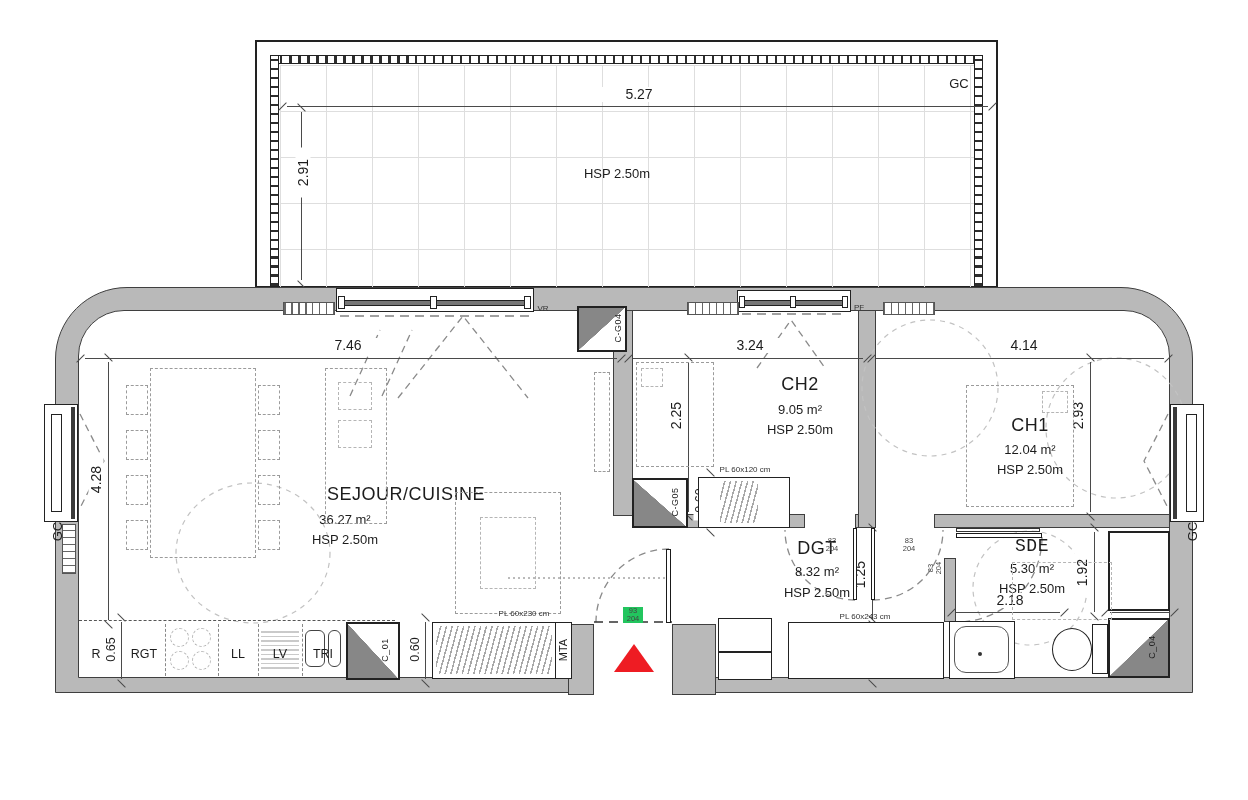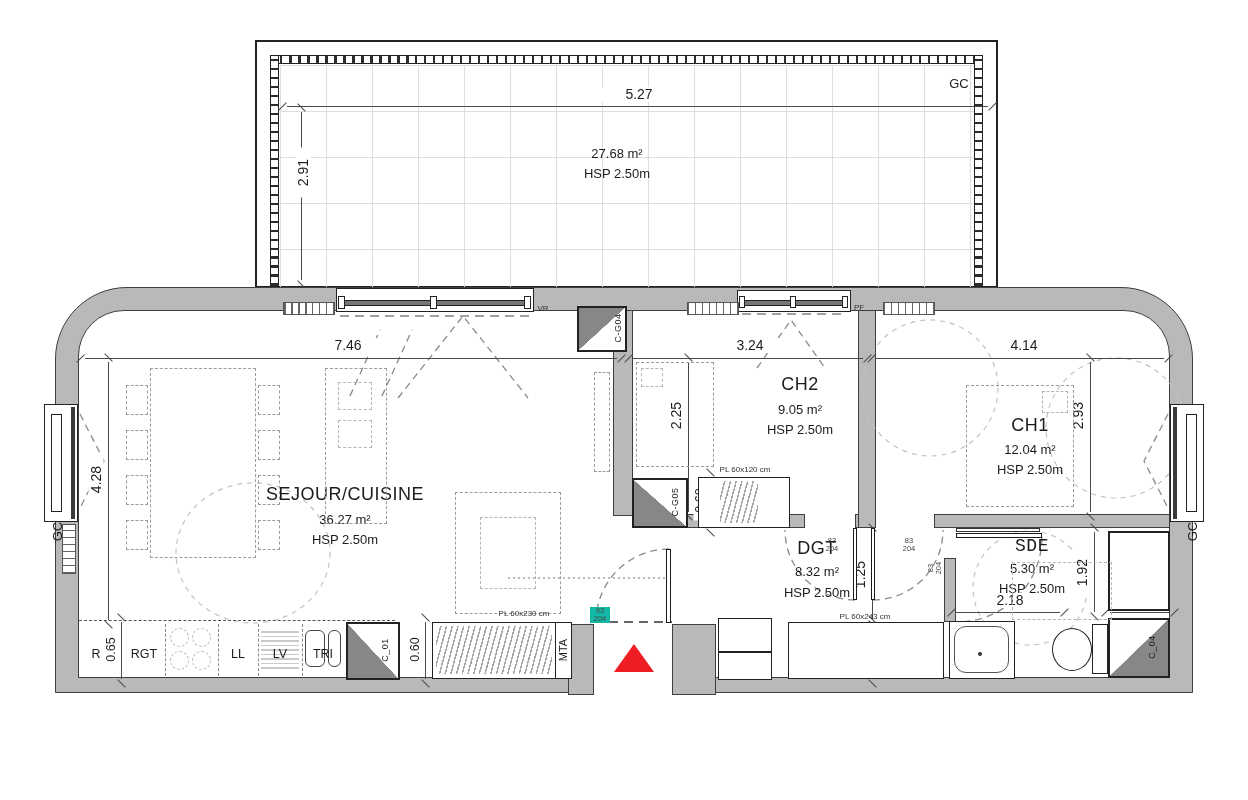--- a/index.html
+++ b/index.html
@@ -46,21 +46,20 @@
 
   <div class="abs" style="left:255px;top:40px;width:743px;height:248px;border:2px solid #222;background:#fff;box-sizing:border-box;"></div>
   <div class="rail-h" style="left:270px;top:55px;width:713px;height:9px;"></div>
   <div class="rail-v" style="left:270px;top:55px;width:9px;height:232px;"></div>
   <div class="rail-v" style="left:974px;top:55px;width:9px;height:232px;"></div>
   <div class="abs" style="left:280px;top:65px;width:694px;height:222px;
        background-image:linear-gradient(#dedede 1px,transparent 1px),linear-gradient(90deg,#dedede 1px,transparent 1px);
        background-size:46px 46px;"></div>
 
   <div class="lbl" style="left:944px;top:76px;width:30px;font-size:13px;">GC</div>
-  <div class="lbl room-sub" style="left:477px;top:146px;width:280px;">27.68 m²</div>
   <div class="lbl room-sub" style="left:477px;top:166px;width:280px;">HSP 2.50m</div>
 
   <div class="dimh" style="left:287px;top:106px;width:701px;height:1px;"></div>
   <div class="lbl dimtxt" style="left:597px;top:87px;width:80px;">5.27</div>
   <div class="dimv" style="left:301px;top:112px;width:1px;height:168px;"></div>
   <div class="lbl dimtxt rot" style="left:278px;top:165px;width:46px;">2.91</div>
 
   <div class="abs" style="left:55px;top:287px;width:1138px;height:406px;background:#b9b9b9;border:1.5px solid #3f3f3f;
               border-radius:72px 72px 0 0;box-sizing:border-box;"></div>
   <div class="abs" style="left:78px;top:310px;width:1092px;height:368px;background:#fff;border:1px solid #3f3f3f;
@@ -127,21 +126,21 @@
   <div class="abs" style="left:1173px;top:407px;width:4px;height:112px;background:#3a3a3a;"></div>
 
   <div class="lbl rot" style="left:39px;top:524px;width:36px;font-size:13px;">GC</div>
   <div class="lbl rot" style="left:1174px;top:524px;width:36px;font-size:13px;">GC</div>
 
   <div class="radiator" style="left:283px;top:302px;width:52px;height:13px;"></div>
   <div class="radiator" style="left:687px;top:302px;width:52px;height:13px;"></div>
   <div class="radiator" style="left:883px;top:302px;width:52px;height:13px;"></div>
   <div class="radiatorV" style="left:62px;top:524px;width:14px;height:50px;"></div>
 
-  <div class="lbl room-name" style="left:205px;top:484px;width:280px;">SEJOUR/CUISINE</div>
+  <div class="lbl room-name" style="left:205px;top:484px;width:280px;text-align:right;">SEJOUR/CUISINE</div>
   <div class="lbl room-sub" style="left:205px;top:512px;width:280px;">36.27 m²</div>
   <div class="lbl room-sub" style="left:205px;top:532px;width:280px;">HSP 2.50m</div>
 
   <div class="lbl room-name" style="left:740px;top:374px;width:120px;">CH2</div>
   <div class="lbl room-sub" style="left:740px;top:402px;width:120px;">9.05 m²</div>
   <div class="lbl room-sub" style="left:740px;top:422px;width:120px;">HSP 2.50m</div>
 
   <div class="lbl room-name" style="left:970px;top:415px;width:120px;">CH1</div>
   <div class="lbl room-sub" style="left:970px;top:442px;width:120px;">12.04 m²</div>
   <div class="lbl room-sub" style="left:970px;top:462px;width:120px;">HSP 2.50m</div>
@@ -285,20 +284,20 @@
     <div>204</div>
   </div>
   <div class="doorlbl" style="left:899px;top:537px;width:20px;">
     <div>83</div>
     <div>204</div>
   </div>
   <div class="doorlbl rot" style="left:925px;top:560px;width:20px;">
     <div>83</div>
     <div>204</div>
   </div>
-  <div class="doorlbl" style="left:590px;top:607px;width:20px;background:#14b8a6;">
+  <div class="doorlbl" style="left:623px;top:607px;width:20px;background:#22c55e;">
     <div>93</div>
     <div>204</div>
   </div>
 
   <div class="abs" style="left:614px;top:644px;width:0;height:0;border-left:20px solid transparent;border-right:20px solid transparent;border-bottom:28px solid #ee1c23;"></div>
 
 </div>
 
 </body></html>

